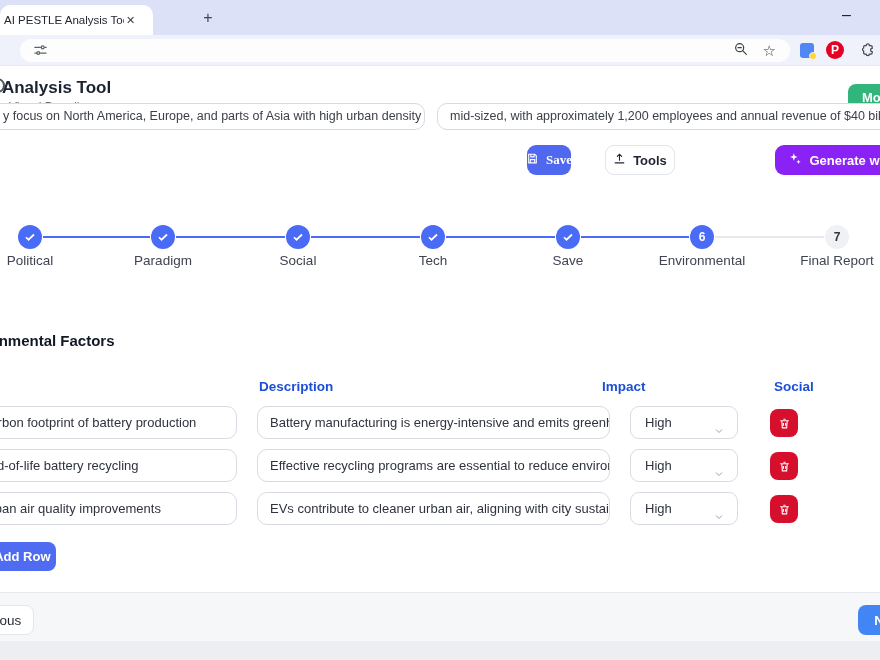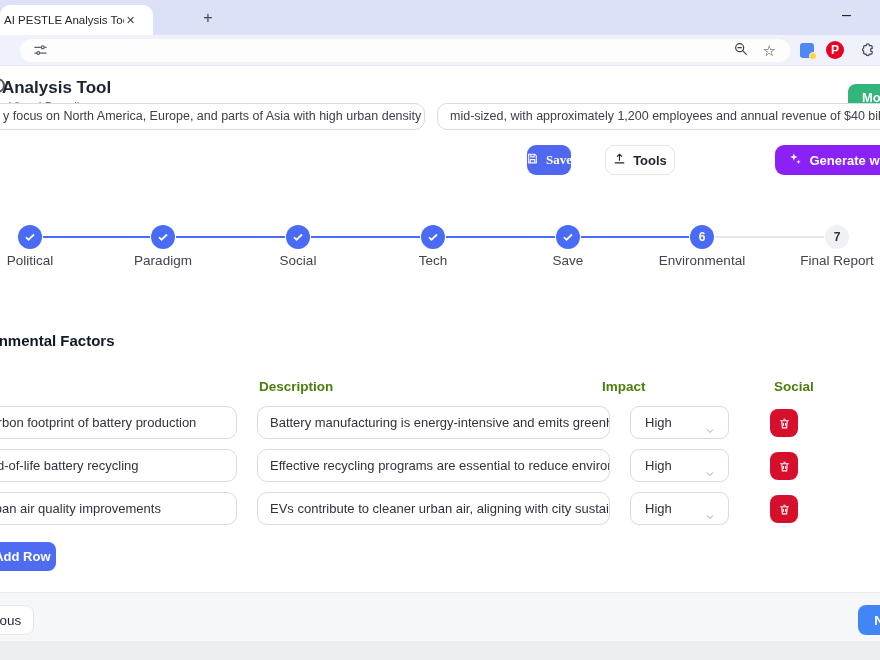--- a/index.html
+++ b/index.html
@@ -63,26 +63,26 @@
   .step-circle { position:absolute; top:225px; width:24px; height:24px; border-radius:50%;
                  display:flex; align-items:center; justify-content:center; }
   .step-circle.done, .step-circle.current { background:#4a6bf5; }
   .step-circle.current { font-size:12px; font-weight:bold; color:#fff; }
   .step-circle.todo { background:#f0f1f4; font-size:12px; font-weight:bold; color:#333; }
   .step-label { position:absolute; top:253px; width:120px; text-align:center; font-size:13.5px; color:#3f4450; }
 
   
   .section-title { position:absolute; left:-48px; top:332px; font-size:15px; font-weight:bold;
                    color:#111827; white-space:nowrap; }
-  .col-head { position:absolute; top:379px; font-size:13.5px; font-weight:bold; color:#4d7c0f; }
+  .col-head { position:absolute; top:379px; font-size:13.5px; font-weight:bold; color:#1d4ed8; }
   .field { position:absolute; height:33px; border:1px solid #d8dbe2; border-radius:10px; background:#fff;
            font-size:13px; color:#2f333d; padding:0 12px; line-height:31px; white-space:nowrap; overflow:hidden; }
   .f-factor { left:-32px; width:269px; }
   .f-desc   { left:257px; width:353px; }
-  .f-select { left:630px; width:99px; border-radius:9px; padding:0 14px; }
+  .f-select { left:630px; width:108px; border-radius:9px; padding:0 14px; }
   .f-select .chev { position:absolute; right:12px; top:10px; }
   .f-del { position:absolute; left:770px; width:28px; height:28px; background:#d60f2c; border:none;
            border-radius:8px; display:flex; align-items:center; justify-content:center; }
   .add-row { position:absolute; left:-22px; top:542px; width:78px; height:29px; background:#4e6bf2;
              border:none; border-radius:8px; color:#fff; font-size:13px; font-weight:600; white-space:nowrap; }
 
   
   .divider { position:absolute; left:0; top:592px; width:880px; height:1px; background:#e8eaee; }
   .footer-band { position:absolute; left:0; top:593px; width:880px; height:48px; background:#f6f7f9; }
   .bottom-strip { position:absolute; left:0; top:641px; width:880px; height:19px; background:#eceef2; }

